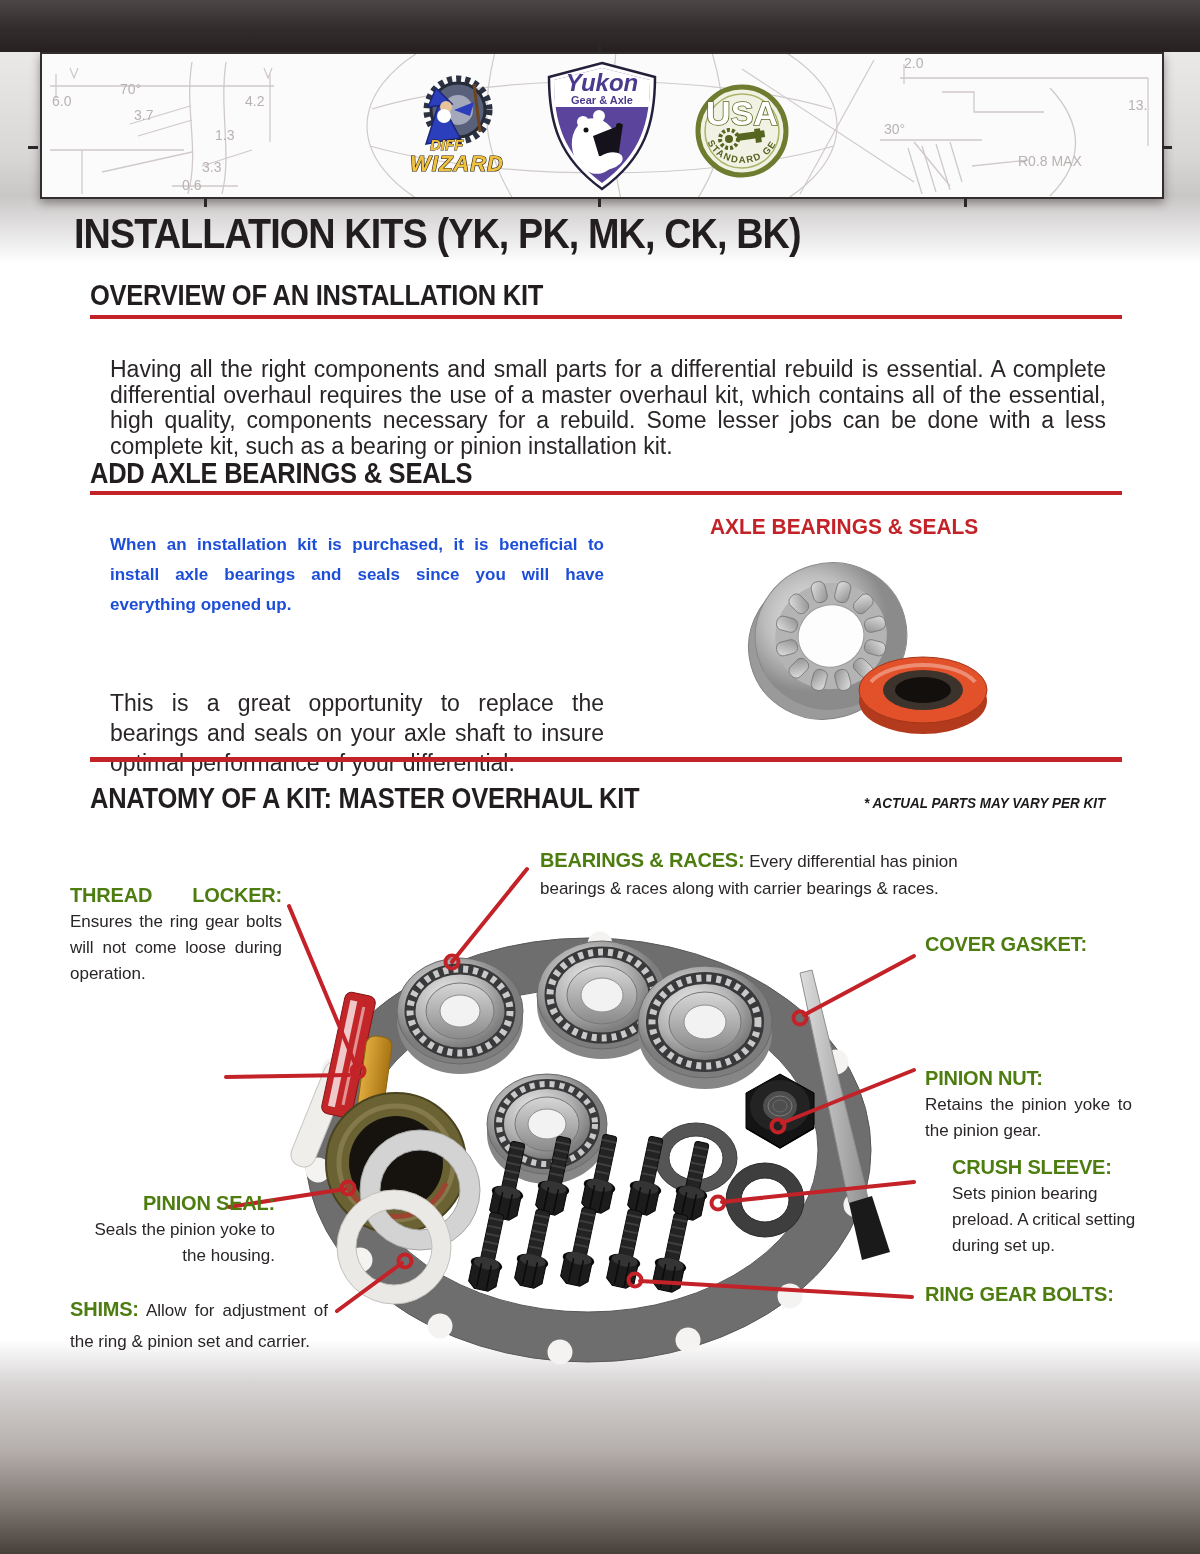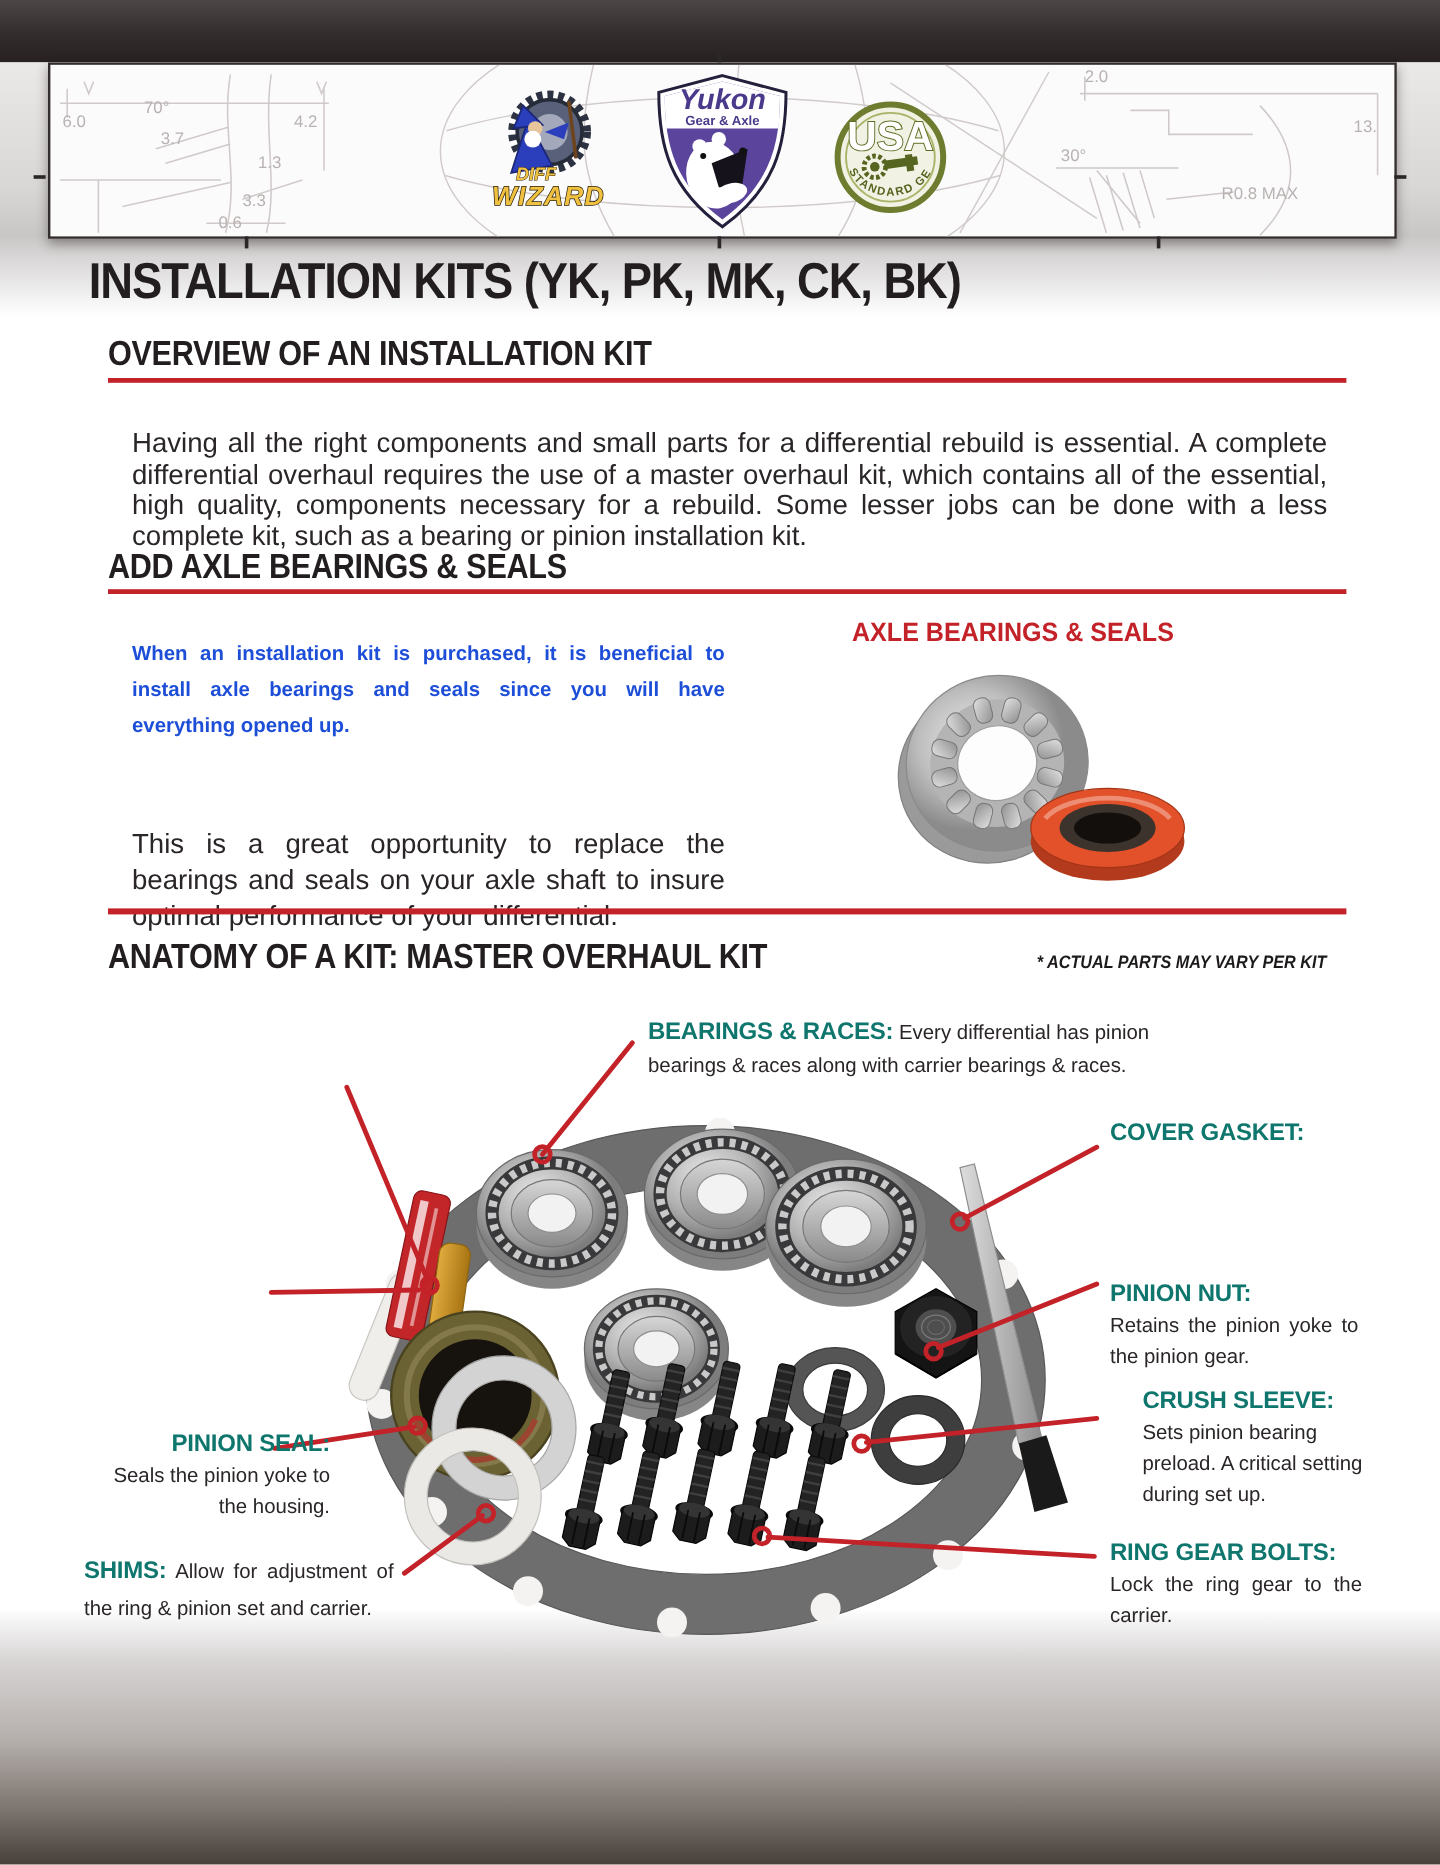--- a/index.html
+++ b/index.html
@@ -26,21 +26,21 @@
   .body-p{position:absolute;margin:0;text-align:justify;color:#2a2627;}
   #overview-body{left:110px;top:333px;width:996px;font-size:23px;line-height:25.5px;margin-top:24px;}
   #axle-bold{left:110px;top:530px;width:494px;font-size:17px;line-height:30px;font-weight:bold;color:#1d4ed8;}
   #axle-body{left:110px;top:645px;width:494px;font-size:23px;line-height:30px;margin-top:43px;}
   .red-label{position:absolute;left:710px;top:514px;font-size:22px;font-weight:bold;color:#c32228;
           white-space:nowrap;transform:scaleX(.95);transform-origin:0 0;}
   .note{position:absolute;left:864px;top:794px;font-size:15px;font-weight:bold;font-style:italic;
           color:#1d1a1b;white-space:nowrap;transform:scaleX(.9);transform-origin:0 0;}
 
   .co{position:absolute;font-size:17px;line-height:26px;color:#2a2627;text-align:justify;}
-  .co .lbl{color:#0f766e;font-weight:bold;font-size:20px;letter-spacing:-.2px;}
+  .co .lbl{color:#4d7c0f;font-weight:bold;font-size:20px;letter-spacing:-.2px;}
   .co .lbl-block{display:block;margin-bottom:2px;line-height:24px;}
   #co-bearings{left:540px;top:847px;width:457px;line-height:27px;text-align:left;}
   #co-thread{left:70px;top:883px;width:212px;}
   #co-thread .lbl-block{text-align:justify;text-align-last:justify;}
   #co-marking{left:70px;top:1034px;width:200px;text-align:left;}
   #co-marking .lbl-block{width:150px;}
   #co-pinionseal{left:70px;top:1191px;width:205px;text-align:right;}
   #co-shims{left:70px;top:1294px;width:258px;line-height:31px;}
   #co-cover{left:925px;top:932px;width:195px;}
   #co-pinionnut{left:925px;top:1066px;width:207px;}
@@ -234,20 +234,24 @@
   </svg>
 
   <div class="rule" style="left:90px;top:757px;width:1032px;height:5px;"></div>
   <h2 class="sec-h" style="left:90px;top:782px;">ANATOMY OF A KIT: MASTER OVERHAUL KIT</h2>
   <div class="note">* ACTUAL PARTS MAY VARY PER KIT</div>
 
   <div class="co text-layer" id="co-bearings">
     <span class="lbl">BEARINGS &amp; RACES:</span>
     <span>Every differential has pinion bearings &amp; races along with carrier bearings &amp; races.</span>
   </div>
+  <div class="co text-layer" id="co-thread">
+    <span class="lbl lbl-block">THREAD LOCKER:</span>
+    <span>Ensures the ring gear bolts will not come loose during operation.</span>
+  </div>
   <div class="co text-layer" id="co-pinionseal">
     <span class="lbl lbl-block">PINION SEAL:</span>
     <span>Seals the pinion yoke to the housing.</span>
   </div>
   <div class="co text-layer" id="co-shims">
     <span class="lbl">SHIMS:</span>
     <span>Allow for adjustment of the ring &amp; pinion set and carrier.</span>
   </div>
   <div class="co text-layer" id="co-cover">
     <span class="lbl lbl-block">COVER GASKET:</span>
@@ -255,21 +259,20 @@
   <div class="co text-layer" id="co-pinionnut">
     <span class="lbl lbl-block">PINION NUT:</span>
     <span>Retains the pinion yoke to the pinion gear.</span>
   </div>
   <div class="co text-layer" id="co-crush">
     <span class="lbl lbl-block">CRUSH SLEEVE:</span>
     <span>Sets pinion bearing preload. A critical setting during set up.</span>
   </div>
   <div class="co text-layer" id="co-ringbolts">
     <span class="lbl lbl-block">RING GEAR BOLTS:</span>
-    <span>Lock the ring gear to the carrier.</span>
   </div>
 
   <svg class="kit-svg" width="640" height="494" viewBox="280 918 640 494">
     <defs>
       <radialGradient id="gMet" cx="40%" cy="35%">
           <stop offset="0%" stop-color="#e9e9e9"></stop>
           <stop offset="60%" stop-color="#b2b2b2"></stop>
           <stop offset="100%" stop-color="#7d7d7d"></stop>
         </radialGradient>
       <linearGradient id="gCone" x1="0" y1="0" x2="0" y2="1">

